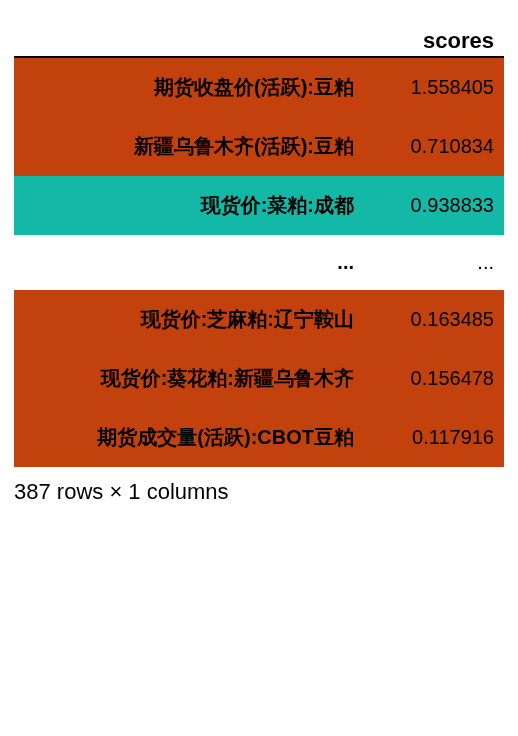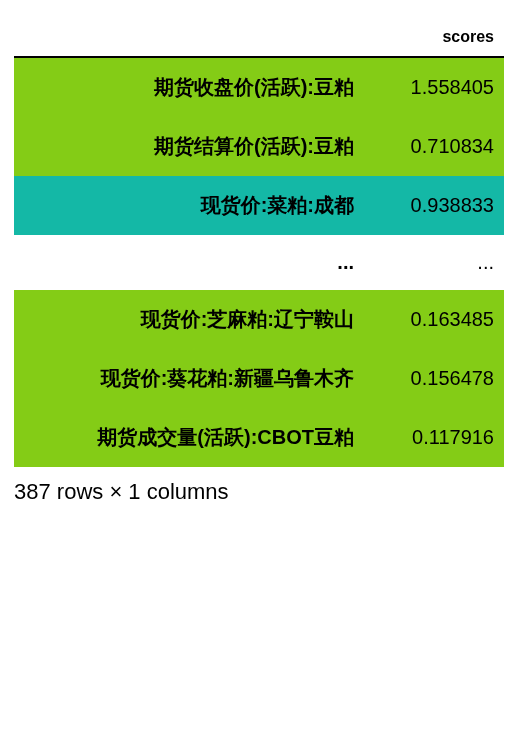--- a/index.html
+++ b/index.html
@@ -11,42 +11,42 @@
       background: #ffffff;
       color: #000;
     }
     table {
       border-collapse: collapse;
       width: 100%;
     }
     thead th {
       font-weight: bold;
       text-align: right;
-      padding: 8px 10px 10px 10px;
+      padding: 8px 10px 2px 10px;
       border-bottom: 2px solid #000;
-      font-size: 16px;
+      font-size: 22px;
     }
     thead th.label-col {
       border-bottom: 2px solid #000;
     }
     tbody td, tbody th {
       padding: 16px 10px;
       font-size: 20px;
       text-align: right;
       vertical-align: middle;
     }
     tbody th {
       font-weight: bold;
     }
     tbody td {
       font-weight: normal;
       width: 120px;
     }
     tr.striped {
-      background: #84cc16;
+      background: #c2410c;
     }
     tr.highlight {
       background: #14b8a6;
     }
     .summary {
       font-size: 22px;
       padding-top: 12px;
       font-weight: normal;
     }
   </style>
@@ -59,21 +59,21 @@
       <th class="label-col"></th>
       <th>scores</th>
     </tr>
   </thead>
   <tbody>
     <tr class="striped">
       <th>期货收盘价(活跃):豆粕</th>
       <td>1.558405</td>
     </tr>
     <tr class="striped">
-      <th>期货结算价(活跃):豆粕</th>
+      <th>新疆乌鲁木齐(活跃):豆粕</th>
       <td>0.710834</td>
     </tr>
     <tr class="highlight">
       <th>现货价:菜粕:成都</th>
       <td>0.938833</td>
     </tr>
     <tr>
       <th>...</th>
       <td>...</td>
     </tr>

